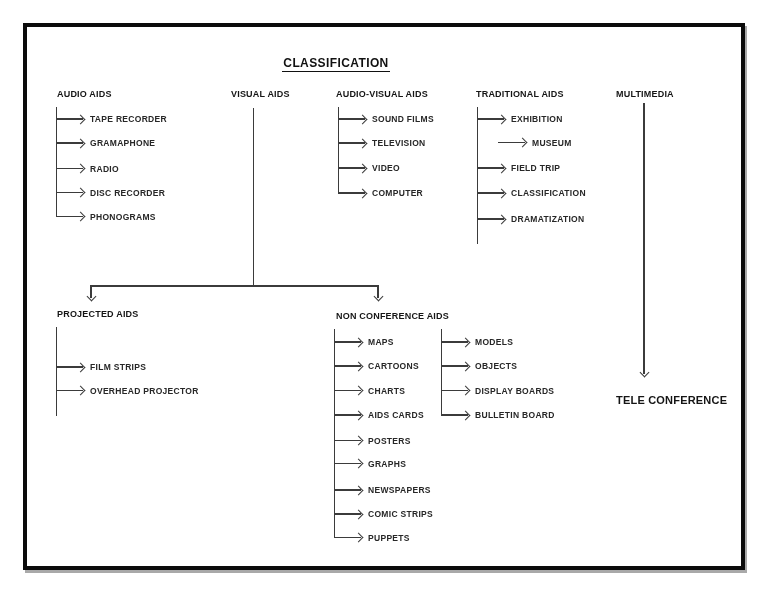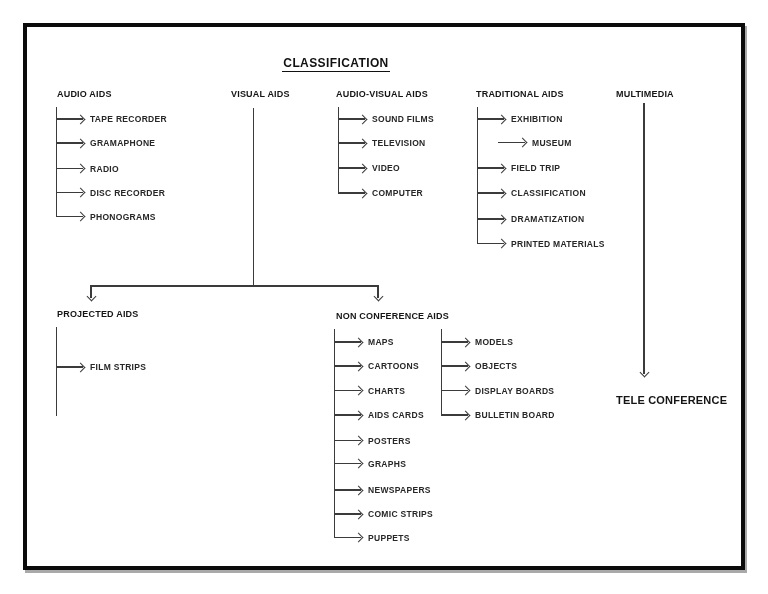--- a/index.html
+++ b/index.html
@@ -118,34 +118,34 @@
     <span class="lbl">FIELD TRIP</span>
   </div>
   <div class="branch" style="left:477px;top:185px">
     <span class="harrow"></span>
     <span class="lbl">CLASSIFICATION</span>
   </div>
   <div class="branch" style="left:477px;top:211px">
     <span class="harrow"></span>
     <span class="lbl">DRAMATIZATION</span>
   </div>
-  <div class="branch" style="left:477px;top:235.5px">
-    <span class="harrow"></span>
-    <span class="lbl">PRINTED MATERIALS</span>
-  </div>
 
   <div class="varrow" style="left:643.3px;top:103px;height:271px"></div>
   <div class="hdr" style="left:616px;top:394px;font-size:11px">TELE CONFERENCE</div>
 
   <div class="hdr" style="left:57px;top:309px">PROJECTED AIDS</div>
   <div class="spine" style="left:55.5px;top:327px;height:89px"></div>
   <div class="branch" style="left:56px;top:359px">
     <span class="harrow"></span>
     <span class="lbl">FILM STRIPS</span>
   </div>
+  <div class="branch" style="left:56px;top:382.5px">
+    <span class="harrow"></span>
+    <span class="lbl">OVERHEAD PROJECTOR</span>
+  </div>
 
   <div class="hdr" style="left:336px;top:311px">NON CONFERENCE AIDS</div>
   <div class="spine" style="left:333.5px;top:329px;height:209px"></div>
   <div class="branch" style="left:334px;top:334px">
     <span class="harrow"></span>
     <span class="lbl">MAPS</span>
   </div>
   <div class="branch" style="left:334px;top:358px">
     <span class="harrow"></span>
     <span class="lbl">CARTOONS</span>

